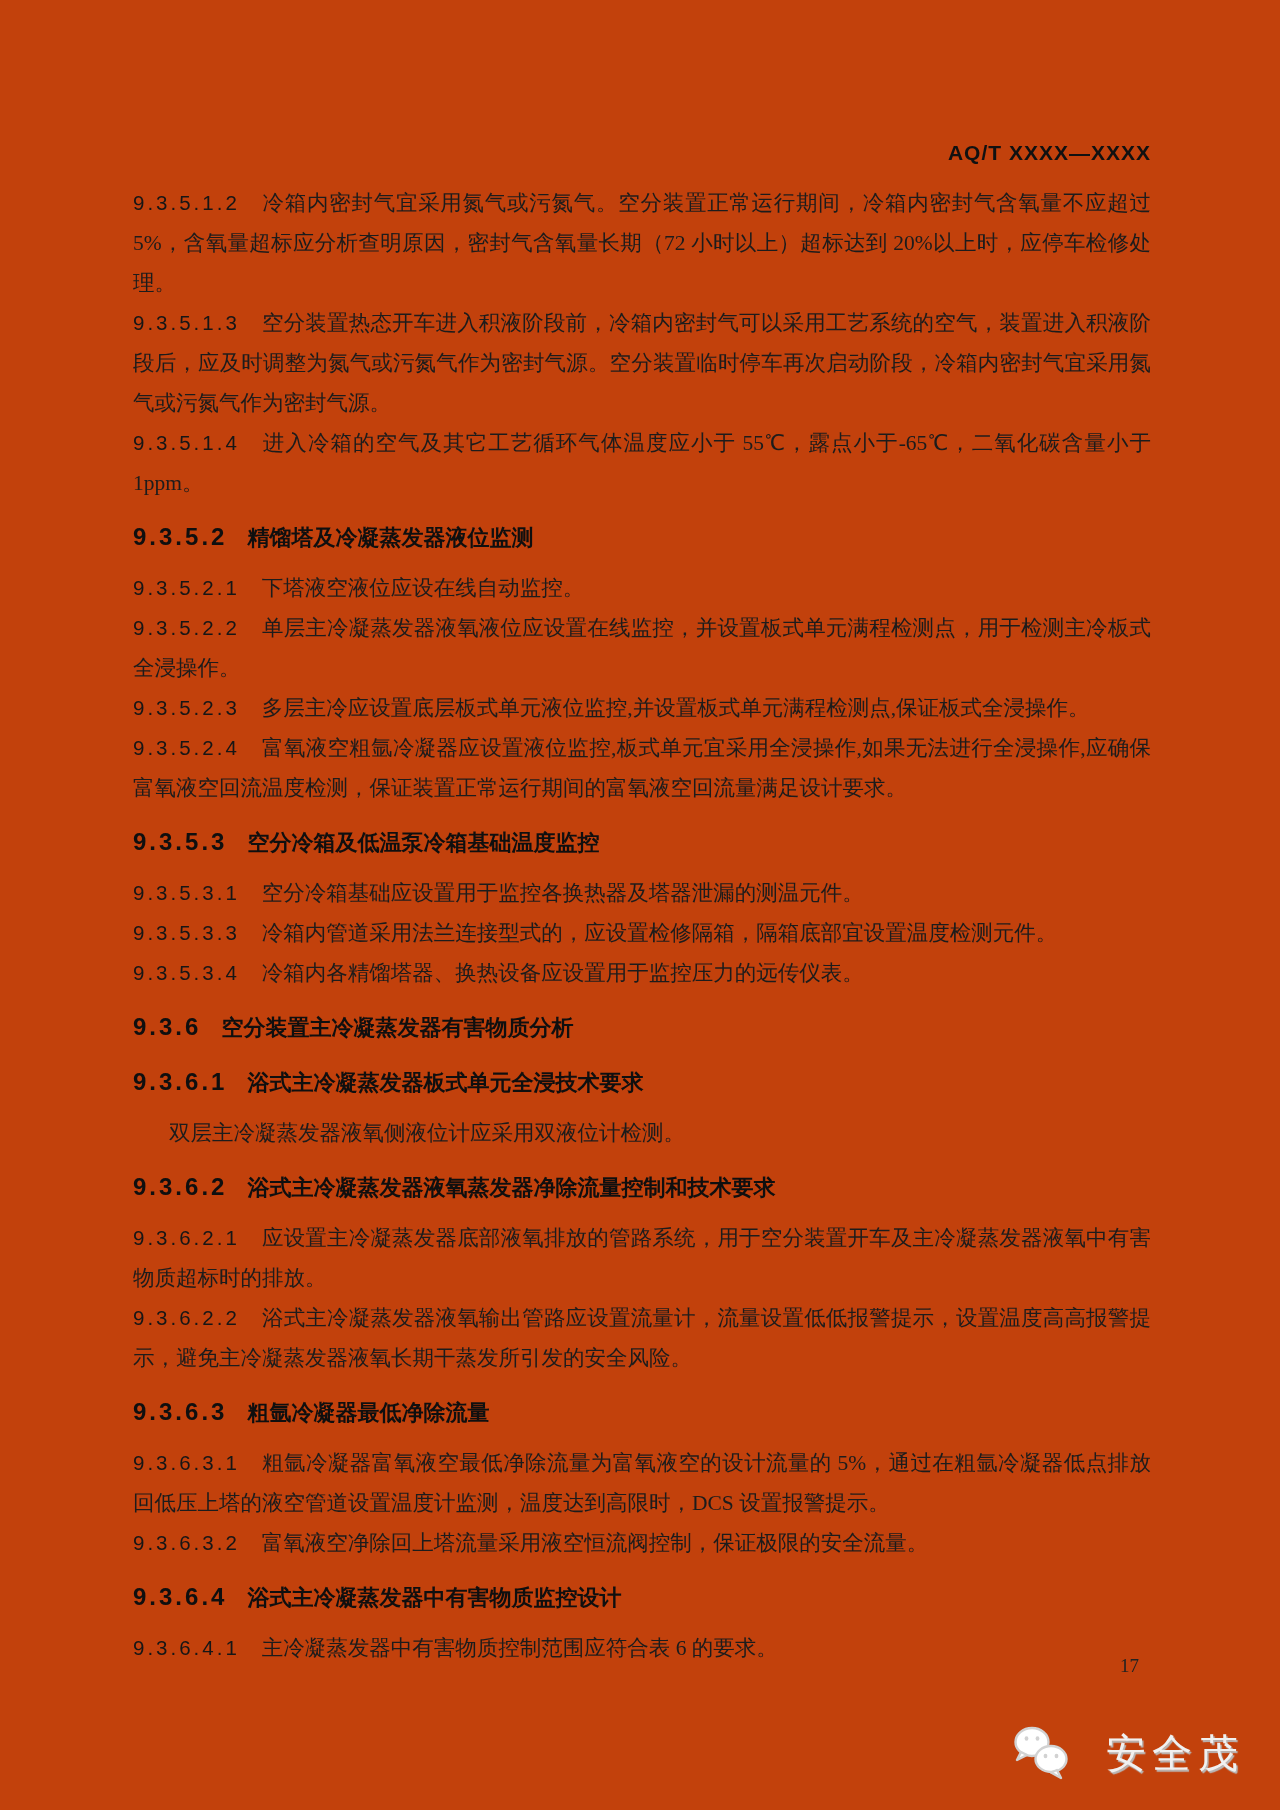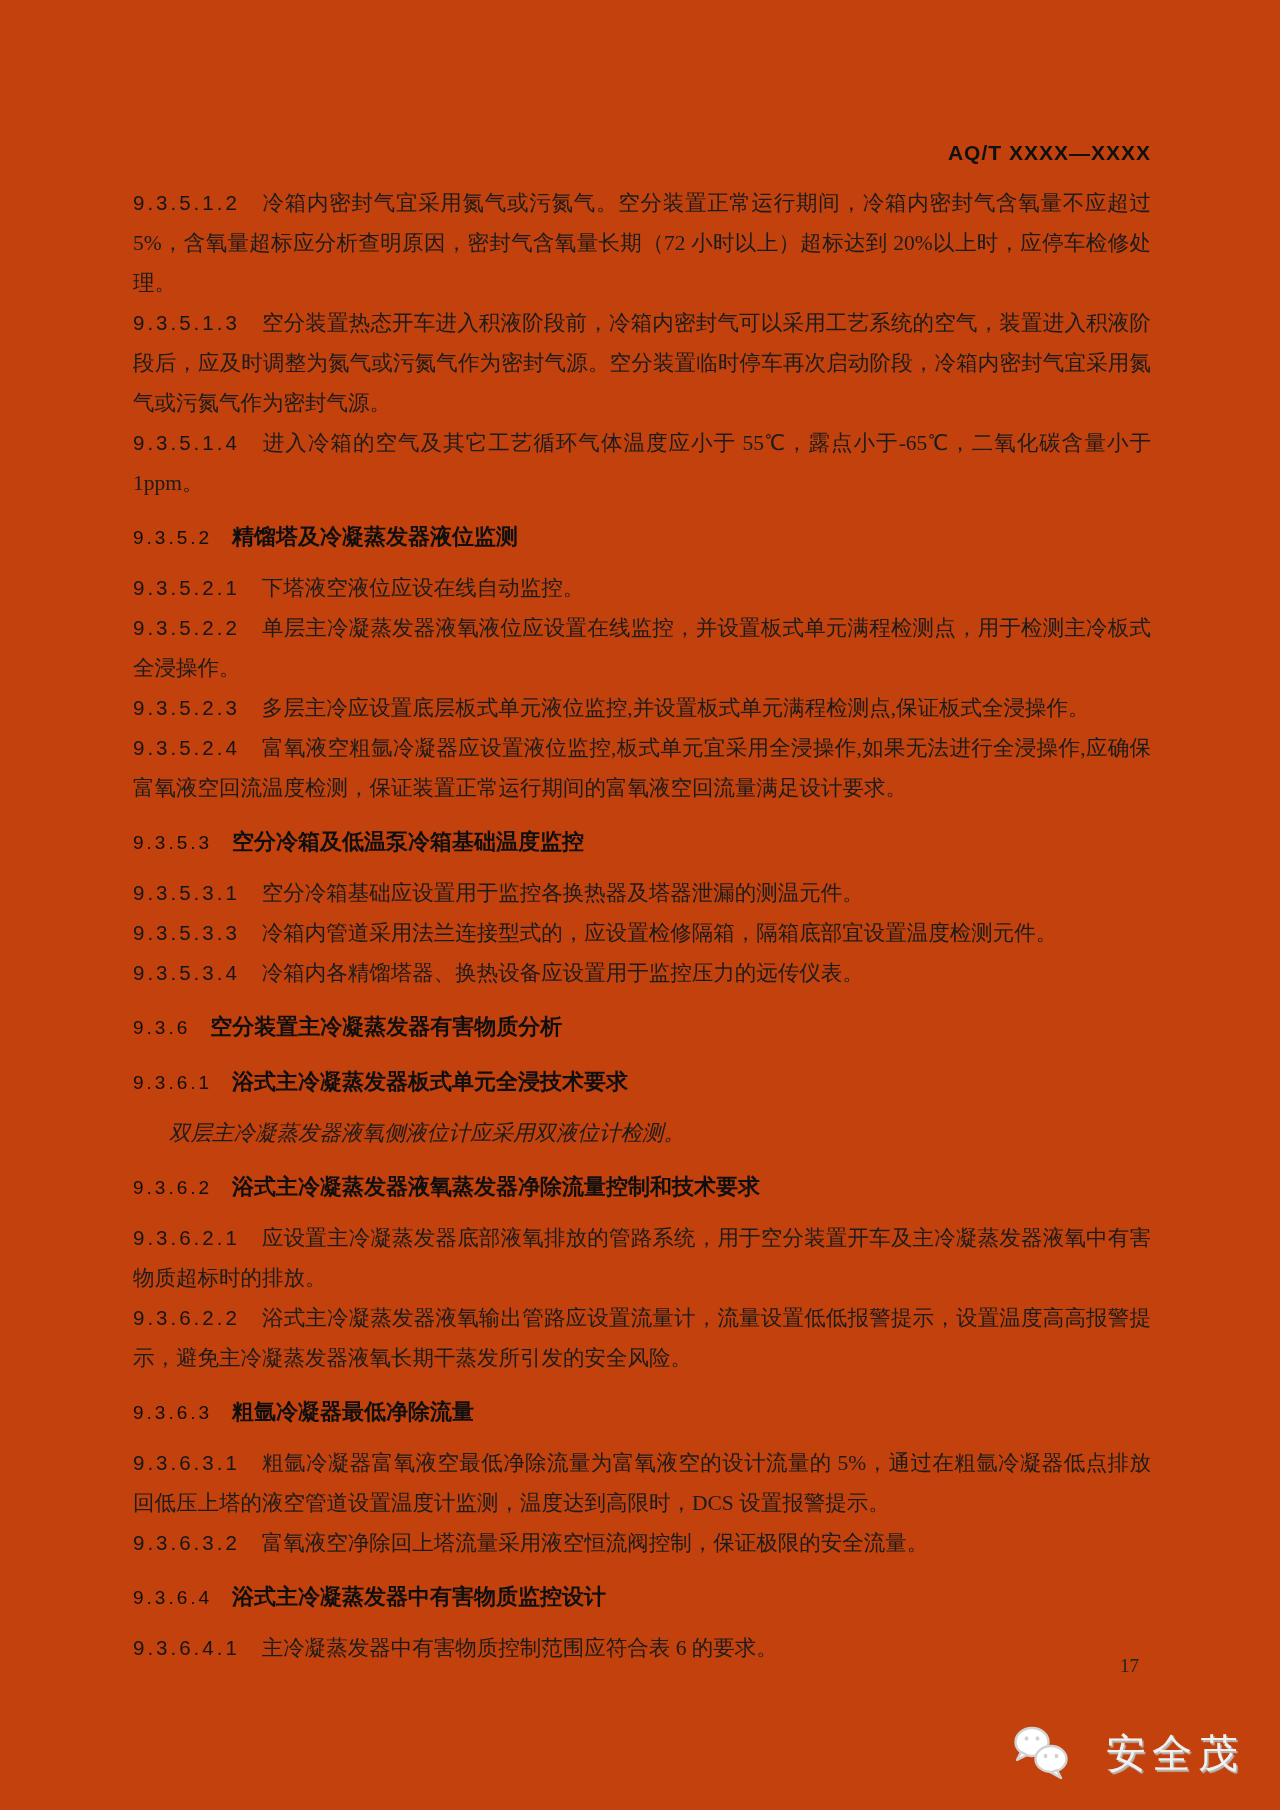--- a/index.html
+++ b/index.html
@@ -29,40 +29,40 @@
     left:133px;
     top:183px;
     width:1018px;
   }
   .para {
     font-size:21.5px;
     line-height:40px;
     text-align:justify;
     color:#1c1c1c;
   }
-  .para.indent { text-indent:36px;font-style:italic; }
+  .para.indent { text-indent:36px; }
   .num {
     font-family:"Liberation Sans", sans-serif;
     font-size:20.5px;
     letter-spacing:3px;
     padding-right:22px;
     color:#161616;
     margin-top:26px;
   }
   .heading {
     font-family:"Liberation Sans", sans-serif;
     font-weight:bold;
     font-size:22px;
     line-height:40px;
     margin:14px 0 10px 0;
     color:#0f0f0f;
   }
   .heading .num {
-    font-weight:normal;
-    font-size:19px;
+    font-weight:bold;
+    font-size:24px;
     padding-right:20px;
     color:#0f0f0f;
   }
   .page-number {
     position:absolute;
     top:1655px;
     right:141px;
     font-size:19px;
     color:#222;
   }

